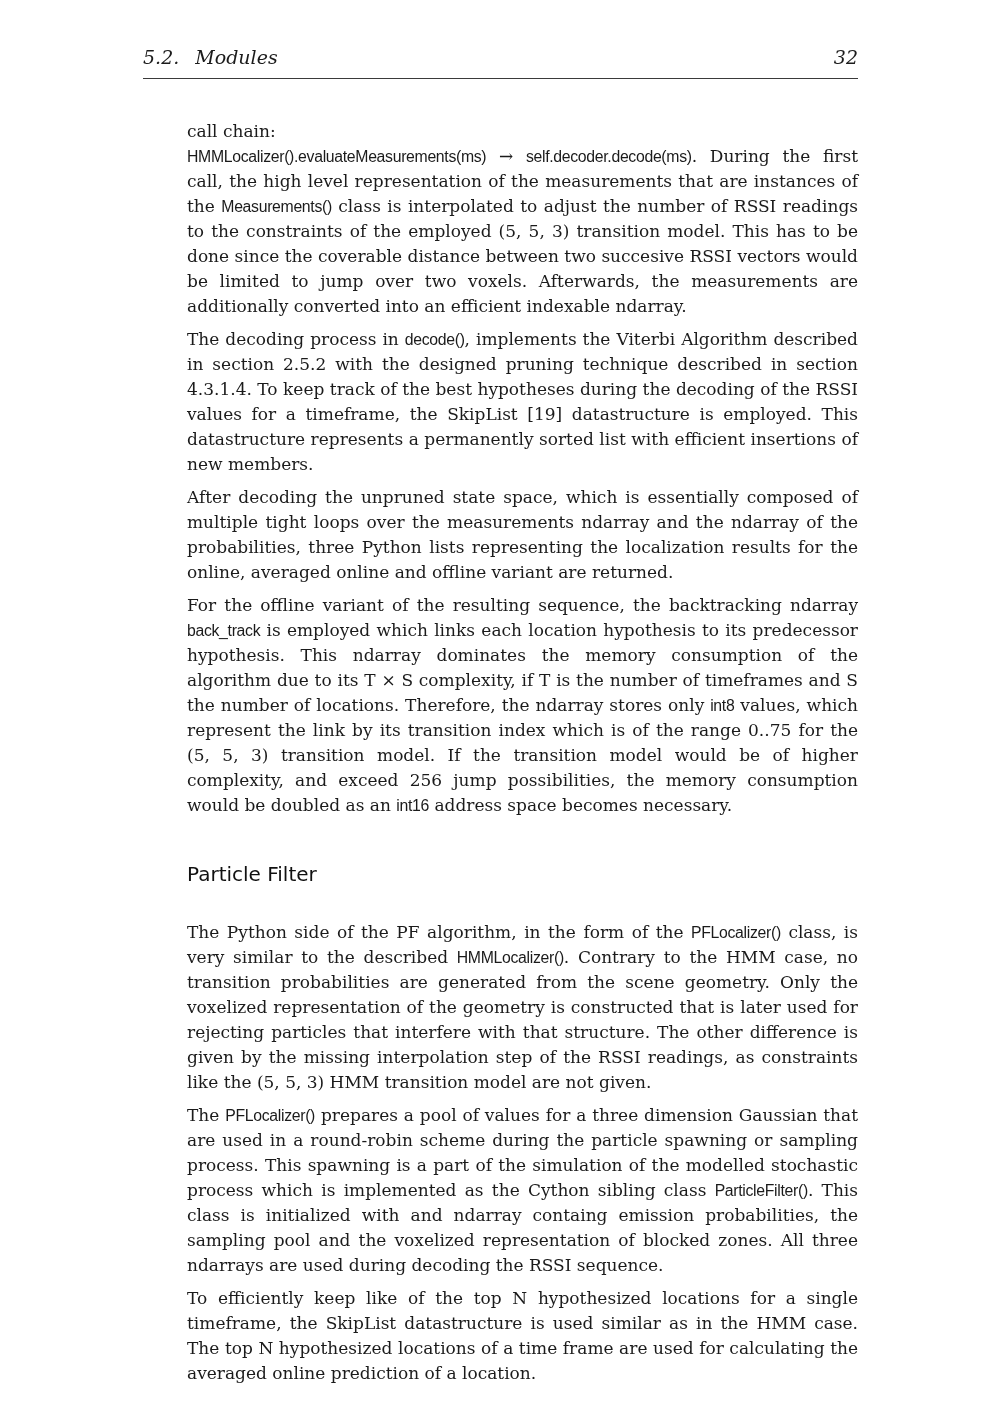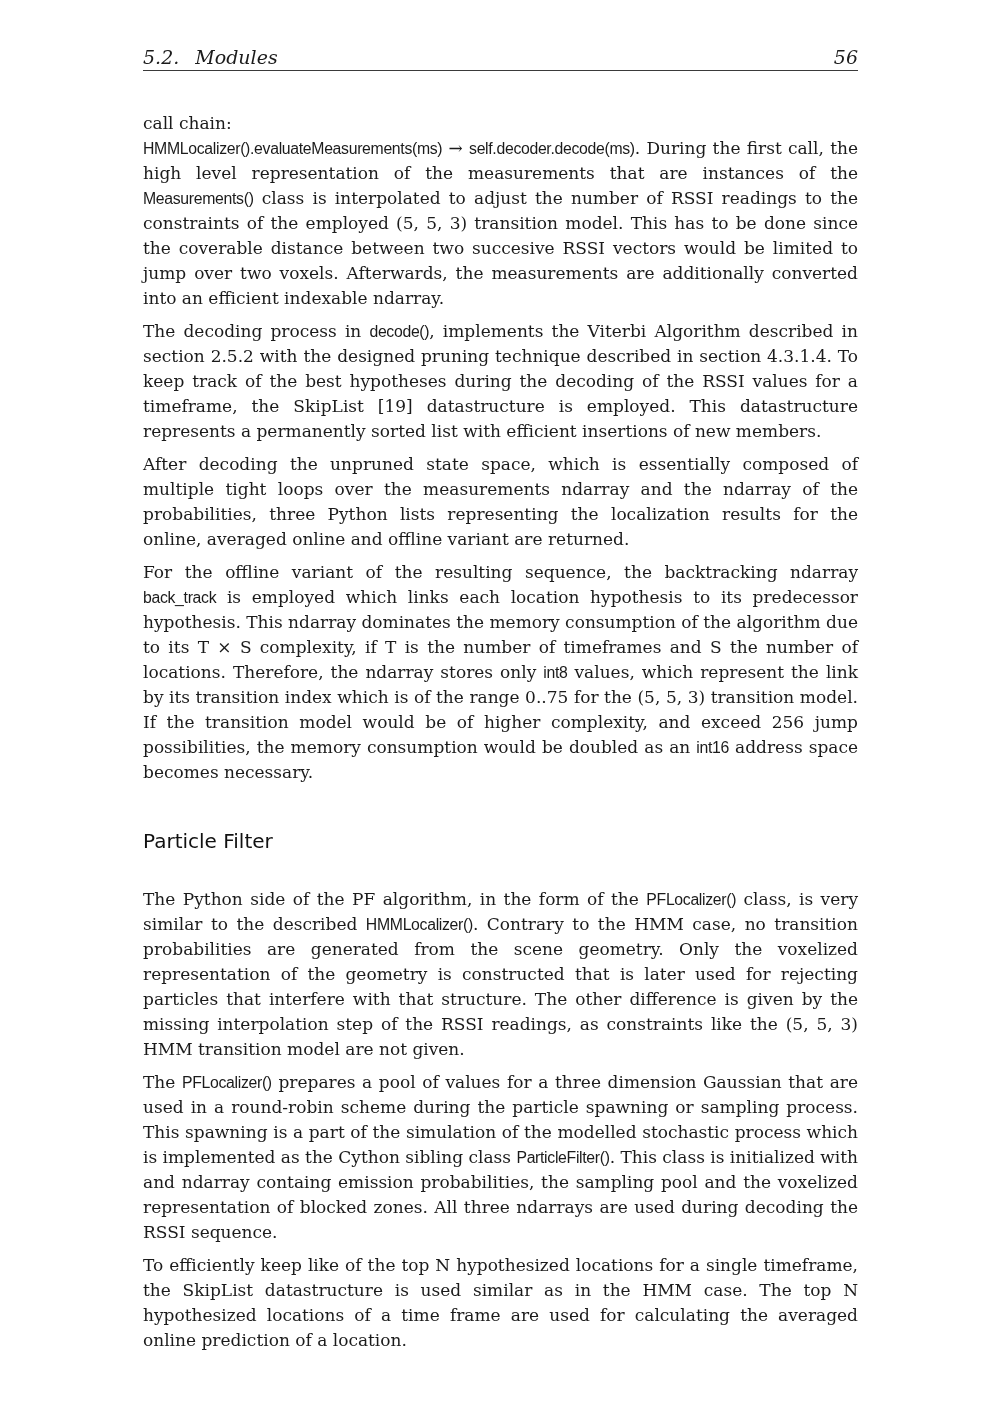--- a/index.html
+++ b/index.html
@@ -19,30 +19,31 @@
     padding: 46px 142px 0 143px;
   }
   .header {
     display: flex;
     justify-content: space-between;
     align-items: flex-end;
     font-style: italic;
     font-size: 19px;
     line-height: 22px;
     border-bottom: 1px solid #3a3a3a;
-    padding-bottom: 2px;
+    padding-bottom: 10px;
   }
   .header-left .section-number {
     margin-right: 16px;
   }
   .body {
     margin-top: 40px;
     font-size: 17px;
     line-height: 25px;
     text-align: justify;
+    margin-left: 44px;
   }
   .body p.para {
     margin: 0 0 8px 0;
   }
   .code {
     font-family: Liberation Sans, sans-serif;
     font-size: 0.93em;
     letter-spacing: -0.02em;
   }
   .it {
@@ -58,21 +59,21 @@
   }
 </style>
 </head>
 <body>
 
 <div class="page">
   <div class="header">
     <div class="header-left">
       <span class="section-number">5.2.</span><span class="section-title">Modules</span>
     </div>
-    <span class="page-number">56</span>
+    <span class="page-number">32</span>
   </div>
 
   <div class="body">
     <p class="para"><span>call chain:</span><br><span class="code">HMMLocalizer().evaluateMeasurements(ms)</span><span> → </span><span class="code">self.decoder.decode(ms)</span><span>. During the first call, the high level representation of the measurements that are instances of the </span><span class="code">Measurements()</span><span> class is interpolated to adjust the number of RSSI readings to the constraints of the employed (5, 5, 3) transition model. This has to be done since the coverable distance between two succesive RSSI vectors would be limited to jump over two voxels. Afterwards, the measurements are additionally converted into an efficient indexable ndarray.</span></p>
     <p class="para"><span>The decoding process in </span><span class="code">decode()</span><span>, implements the Viterbi Algorithm described in section 2.5.2 with the designed pruning technique described in section 4.3.1.4. To keep track of the best hypotheses during the decoding of the RSSI values for a timeframe, the SkipList [19] datastructure is employed. This datastructure represents a permanently sorted list with efficient insertions of new members.</span></p>
     <p class="para"><span>After decoding the unpruned state space, which is essentially composed of multiple tight loops over the measurements ndarray and the ndarray of the probabilities, three Python lists representing the localization results for the online, averaged online and offline variant are returned.</span></p>
     <p class="para"><span>For the offline variant of the resulting sequence, the backtracking ndarray </span><span class="code">back_track</span><span> is employed which </span><span class="it">links</span><span> each location hypothesis to its predecessor hypothesis. This ndarray dominates the memory consumption of the algorithm due to its </span><span class="it">T</span><span> × </span><span class="it">S</span><span> complexity, if </span><span class="it">T</span><span> is the number of timeframes and </span><span class="it">S</span><span> the number of locations. Therefore, the ndarray stores only </span><span class="code">int8</span><span> values, which represent the </span><span class="it">link</span><span> by its transition index which is of the range 0..75 for the (5, 5, 3) transition model. If the transition model would be of higher complexity, and exceed 256 jump possibilities, the memory consumption would be doubled as an </span><span class="code">int16</span><span> address space becomes necessary.</span></p>
     <h3 class="subheading">Particle Filter</h3>
     <p class="para"><span>The Python side of the PF algorithm, in the form of the </span><span class="code">PFLocalizer()</span><span> class, is very similar to the described </span><span class="code">HMMLocalizer()</span><span>. Contrary to the HMM case, no transition probabilities are generated from the scene geometry. Only the voxelized representation of the geometry is constructed that is later used for rejecting particles that interfere with that structure. The other difference is given by the missing interpolation step of the RSSI readings, as constraints like the (5, 5, 3) HMM transition model are not given.</span></p>
     <p class="para"><span>The </span><span class="code">PFLocalizer()</span><span> prepares a pool of values for a three dimension Gaussian that are used in a round-robin scheme during the particle spawning or sampling process. This spawning is a part of the simulation of the modelled stochastic process which is implemented as the Cython sibling class </span><span class="code">ParticleFilter()</span><span>. This class is initialized with and ndarray containg emission probabilities, the sampling pool and the voxelized representation of blocked zones. All three ndarrays are used during decoding the RSSI sequence.</span></p>

